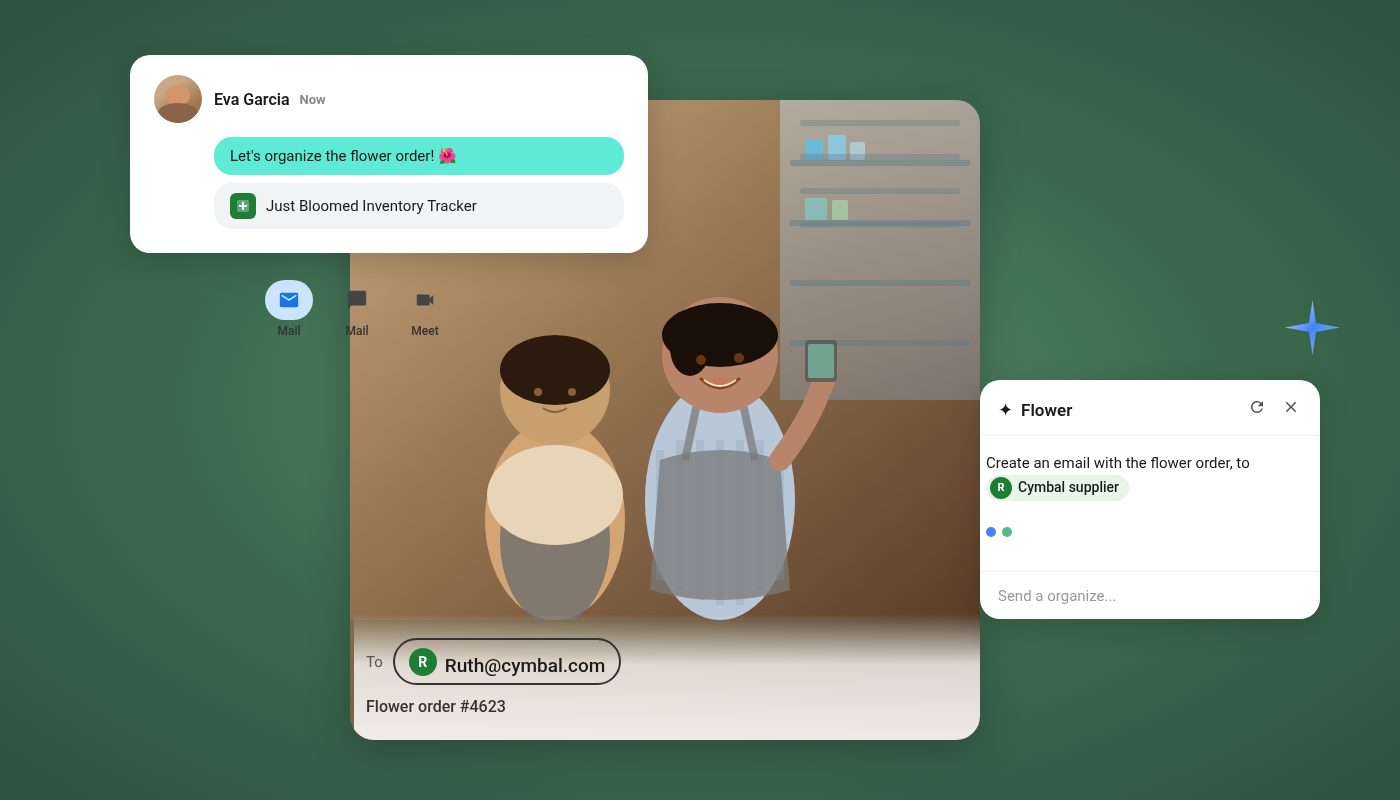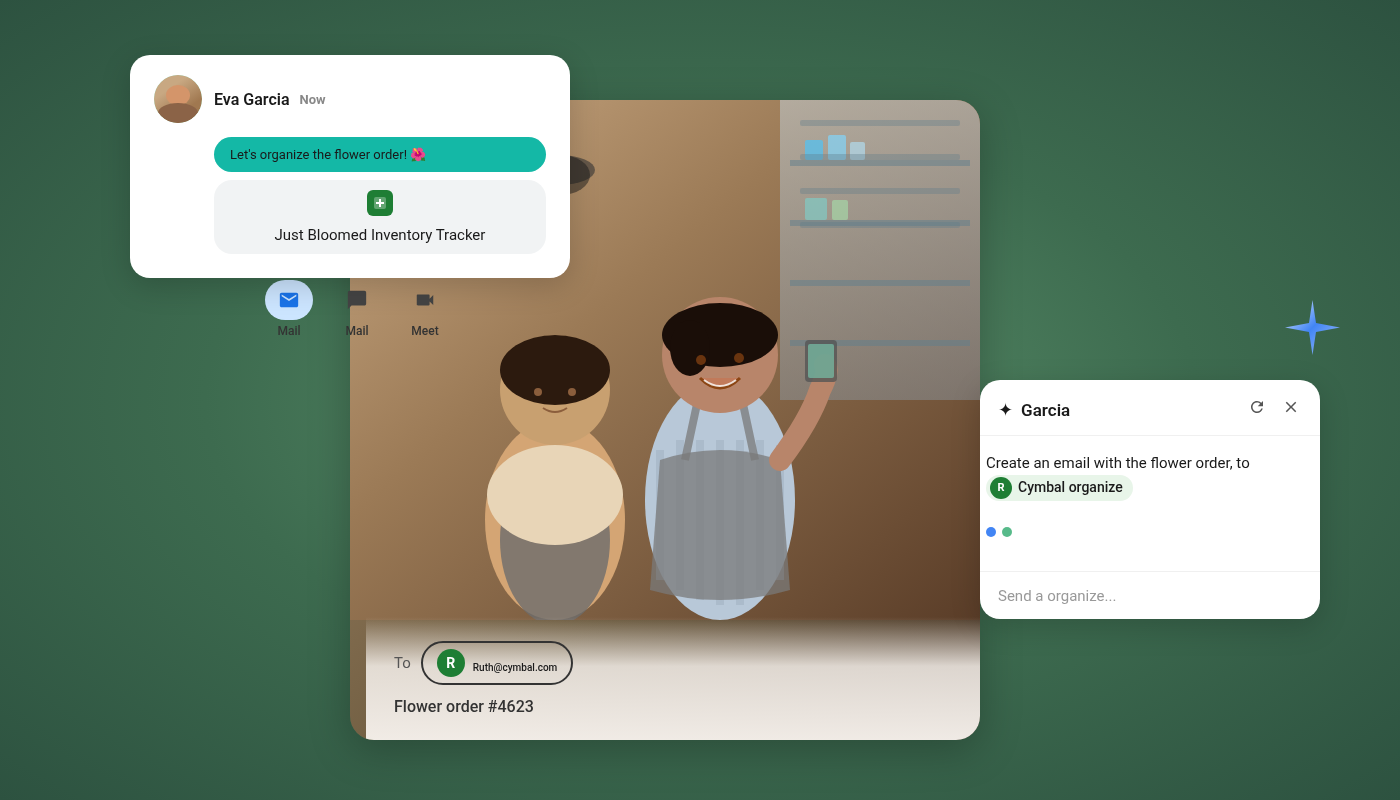--- a/index.html
+++ b/index.html
@@ -15,21 +15,21 @@
     }
 
     
     .chat-card {
       position: absolute;
       top: 55px;
       left: 130px;
       background: #ffffff;
       border-radius: 20px;
       padding: 20px 24px 24px 24px;
-      width: 440px;
+      width: 518px;
       box-shadow: 0 8px 30px rgba(0,0,0,0.18);
       z-index: 10;
     }
 
     .chat-card-header {
       display: flex;
       align-items: center;
       gap: 12px;
       margin-bottom: 14px;
     }
@@ -96,40 +96,39 @@
     }
 
     .chat-messages {
       display: flex;
       flex-direction: column;
       gap: 8px;
       margin-left: 60px;
     }
 
     .chat-bubble {
-      background: #14b8a6;
+      background: #5eead4;
       border-radius: 18px;
       padding: 10px 16px;
-      font-size: 13px;
+      font-size: 15px;
       color: #1a1a1a;
       display: inline-flex;
       align-items: center;
       gap: 8px;
     }
 
     .chat-bubble-tracker {
       background: #f1f3f4;
       border-radius: 18px;
       padding: 10px 16px;
       font-size: 15px;
       color: #1a1a1a;
       display: inline-flex;
       align-items: center;
       gap: 10px;
-      flex-direction: column;
     }
 
     .tracker-icon {
       width: 26px;
       height: 26px;
       background: #1e7e34;
       border-radius: 6px;
       display: flex;
       align-items: center;
       justify-content: center;
@@ -202,23 +201,23 @@
       background: linear-gradient(135deg, #c9a882 0%, #8b7355 30%, #6b5a3e 60%, #4a3728 100%);
       position: relative;
       display: flex;
       align-items: center;
       justify-content: center;
     }
 
     .photo-overlay-content {
       position: absolute;
       bottom: 0;
-      left: 16px;
+      left: 4px;
       right: 0;
-      padding: 24px 28px;
+      padding: 24px 12px;
       background: linear-gradient(to top, rgba(245,240,235,0.97) 0%, rgba(245,240,235,0.85) 60%, transparent 100%);
     }
 
     .to-field {
       display: flex;
       align-items: center;
       gap: 10px;
       margin-bottom: 12px;
     }
 
@@ -243,21 +242,21 @@
       background: #1e7e34;
       color: white;
       font-size: 14px;
       font-weight: bold;
       display: flex;
       align-items: center;
       justify-content: center;
     }
 
     .recipient-email {
-      font-size: 10px;
+      font-size: 19px;
       color: #1a1a1a;
       font-weight: 500;
       margin-top: 8px;
     }
 
     .subject-line {
       font-size: 16px;
       color: #333;
       font-weight: 500;
     }
@@ -580,21 +579,21 @@
       </div>
       <div class="subject-line">Flower order #4623</div>
     </div>
   </div>
 </div>
 
 <div class="gemini-panel">
   <div class="gemini-header">
     <div class="gemini-title-group">
       <span class="gemini-star">✦</span>
-      <span class="gemini-title">Garcia</span>
+      <span class="gemini-title">Flower</span>
     </div>
     <div class="gemini-actions">
       <button class="gemini-action-btn" title="Refresh">
         <svg width="18" height="18" viewBox="0 0 24 24" fill="#555">
           <path d="M17.65 6.35A7.958 7.958 0 0012 4c-4.42 0-7.99 3.58-7.99 8s3.57 8 7.99 8c3.73 0 6.84-2.55 7.73-6h-2.08A5.99 5.99 0 0112 18c-3.31 0-6-2.69-6-6s2.69-6 6-6c1.66 0 3.14.69 4.22 1.78L13 11h7V4l-2.35 2.35z"></path>
         </svg>
       </button>
       <button class="gemini-action-btn" title="Close">
         <svg width="18" height="18" viewBox="0 0 24 24" fill="#555">
           <path d="M19 6.41L17.59 5 12 10.59 6.41 5 5 6.41 10.59 12 5 17.59 6.41 19 12 13.41 17.59 19 19 17.59 13.41 12z"></path>
@@ -603,21 +602,21 @@
     </div>
   </div>
   <div class="gemini-body">
     <div class="gemini-message">
       <span>Create an email with the flower order, to</span>
       <span> </span>
       <span class="supplier-chip">
         <span class="supplier-avatar">
           <span>R</span>
         </span>
-        <span class="supplier-name">Cymbal organize</span>
+        <span class="supplier-name">Cymbal supplier</span>
       </span>
     </div>
     <div class="gemini-loading">
       <div class="dot dot-blue"></div>
       <div class="dot dot-teal"></div>
     </div>
   </div>
   <div class="gemini-divider"></div>
   <div class="gemini-input-area">
     <span class="gemini-input-placeholder">Send a organize...</span>

